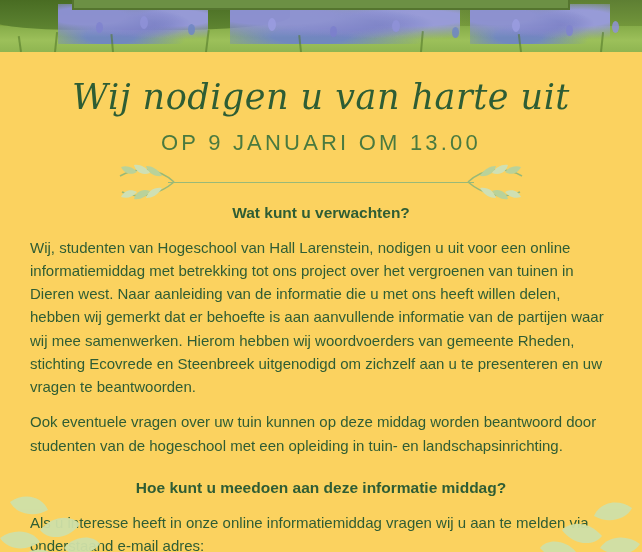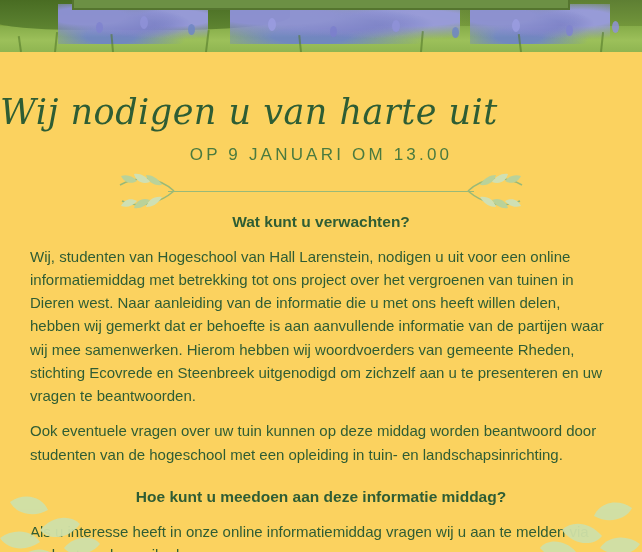--- a/index.html
+++ b/index.html
@@ -90,35 +90,35 @@
   
   .content {
     position: absolute;
     top: 52px;
     left: 0;
     width: 642px;
     height: 500px;
   }
 
   .script-title {
-    text-align: left;
+    text-align: center;
     font-family: "DejaVu Serif", serif;
     font-style: italic;
     font-size: 35px;
     color: #2e5d34;
     letter-spacing: 0.5px;
-    margin-top: 41px;
+    margin-top: 26px;
     line-height: 1.1;
     font-weight: 400;
   }
 
   .subtitle {
     text-align: center;
     font-family: "Liberation Sans", sans-serif;
-    font-size: 17px;
+    font-size: 22px;
     letter-spacing: 3.2px;
     color: #4a7a3f;
     margin-top: 13px;
     font-weight: 400;
   }
 
   .divider-wrap {
     position: relative;
     height: 44px;
     margin-top: 4px;

